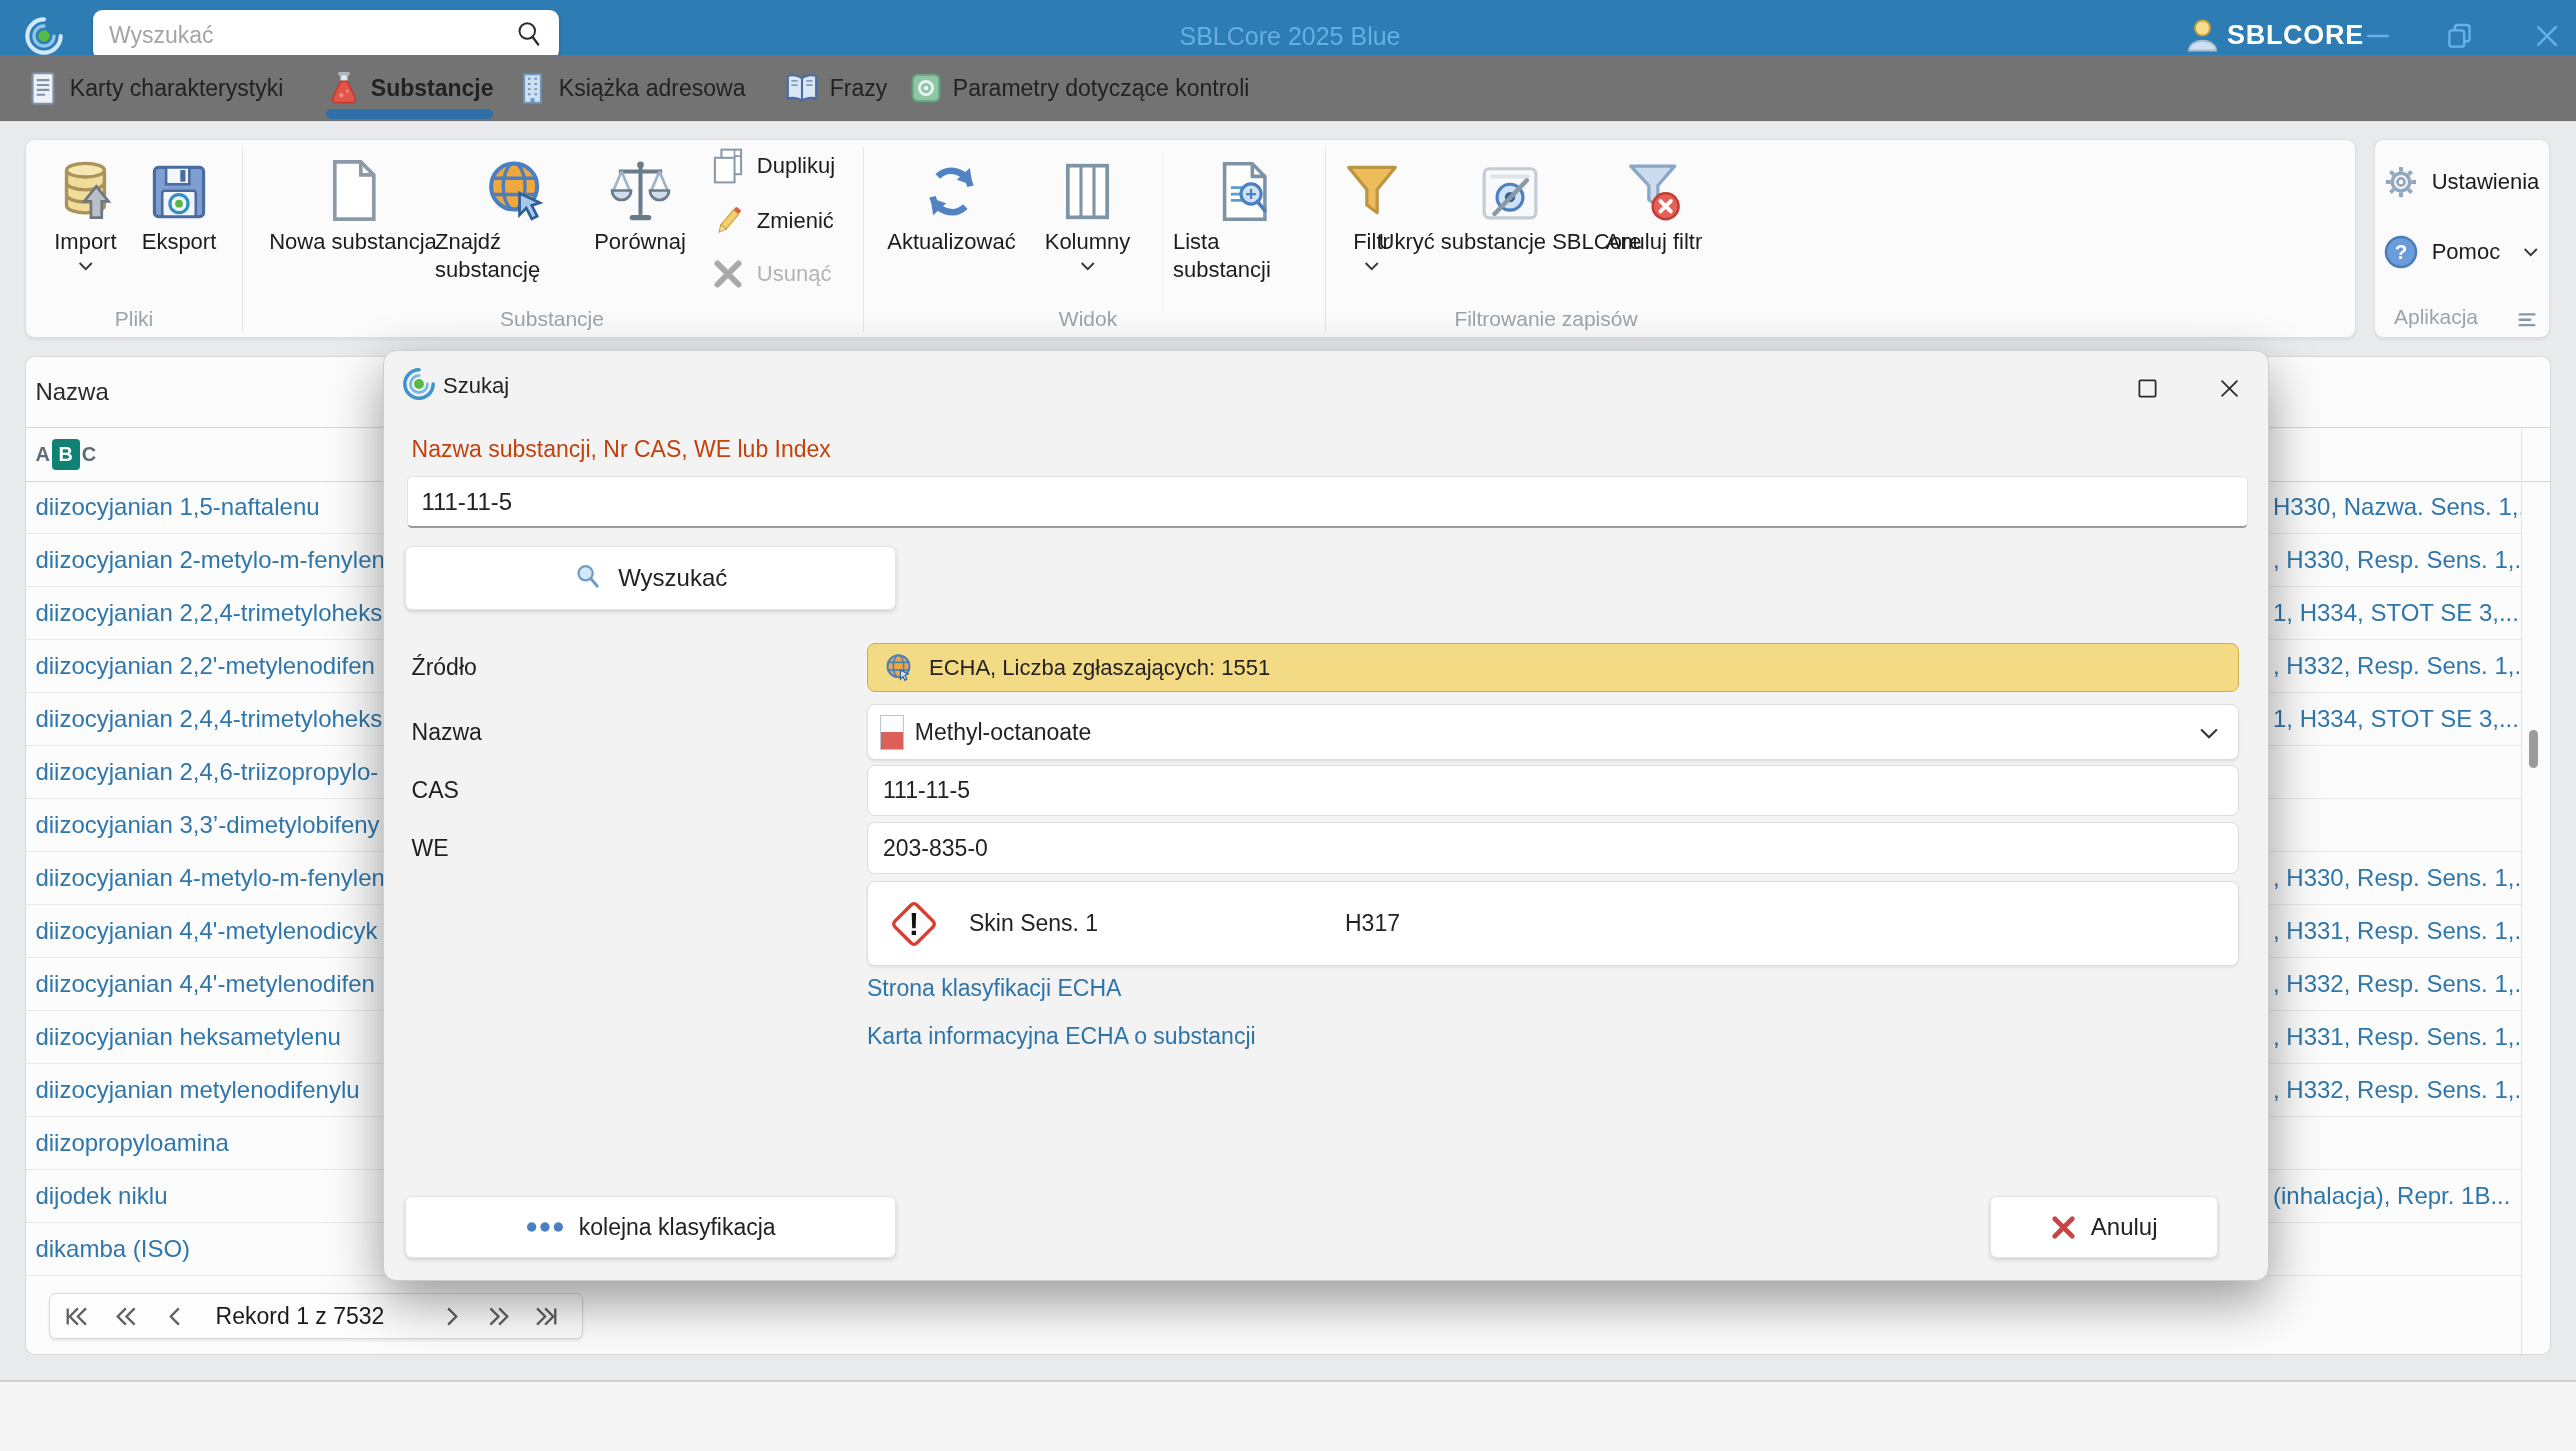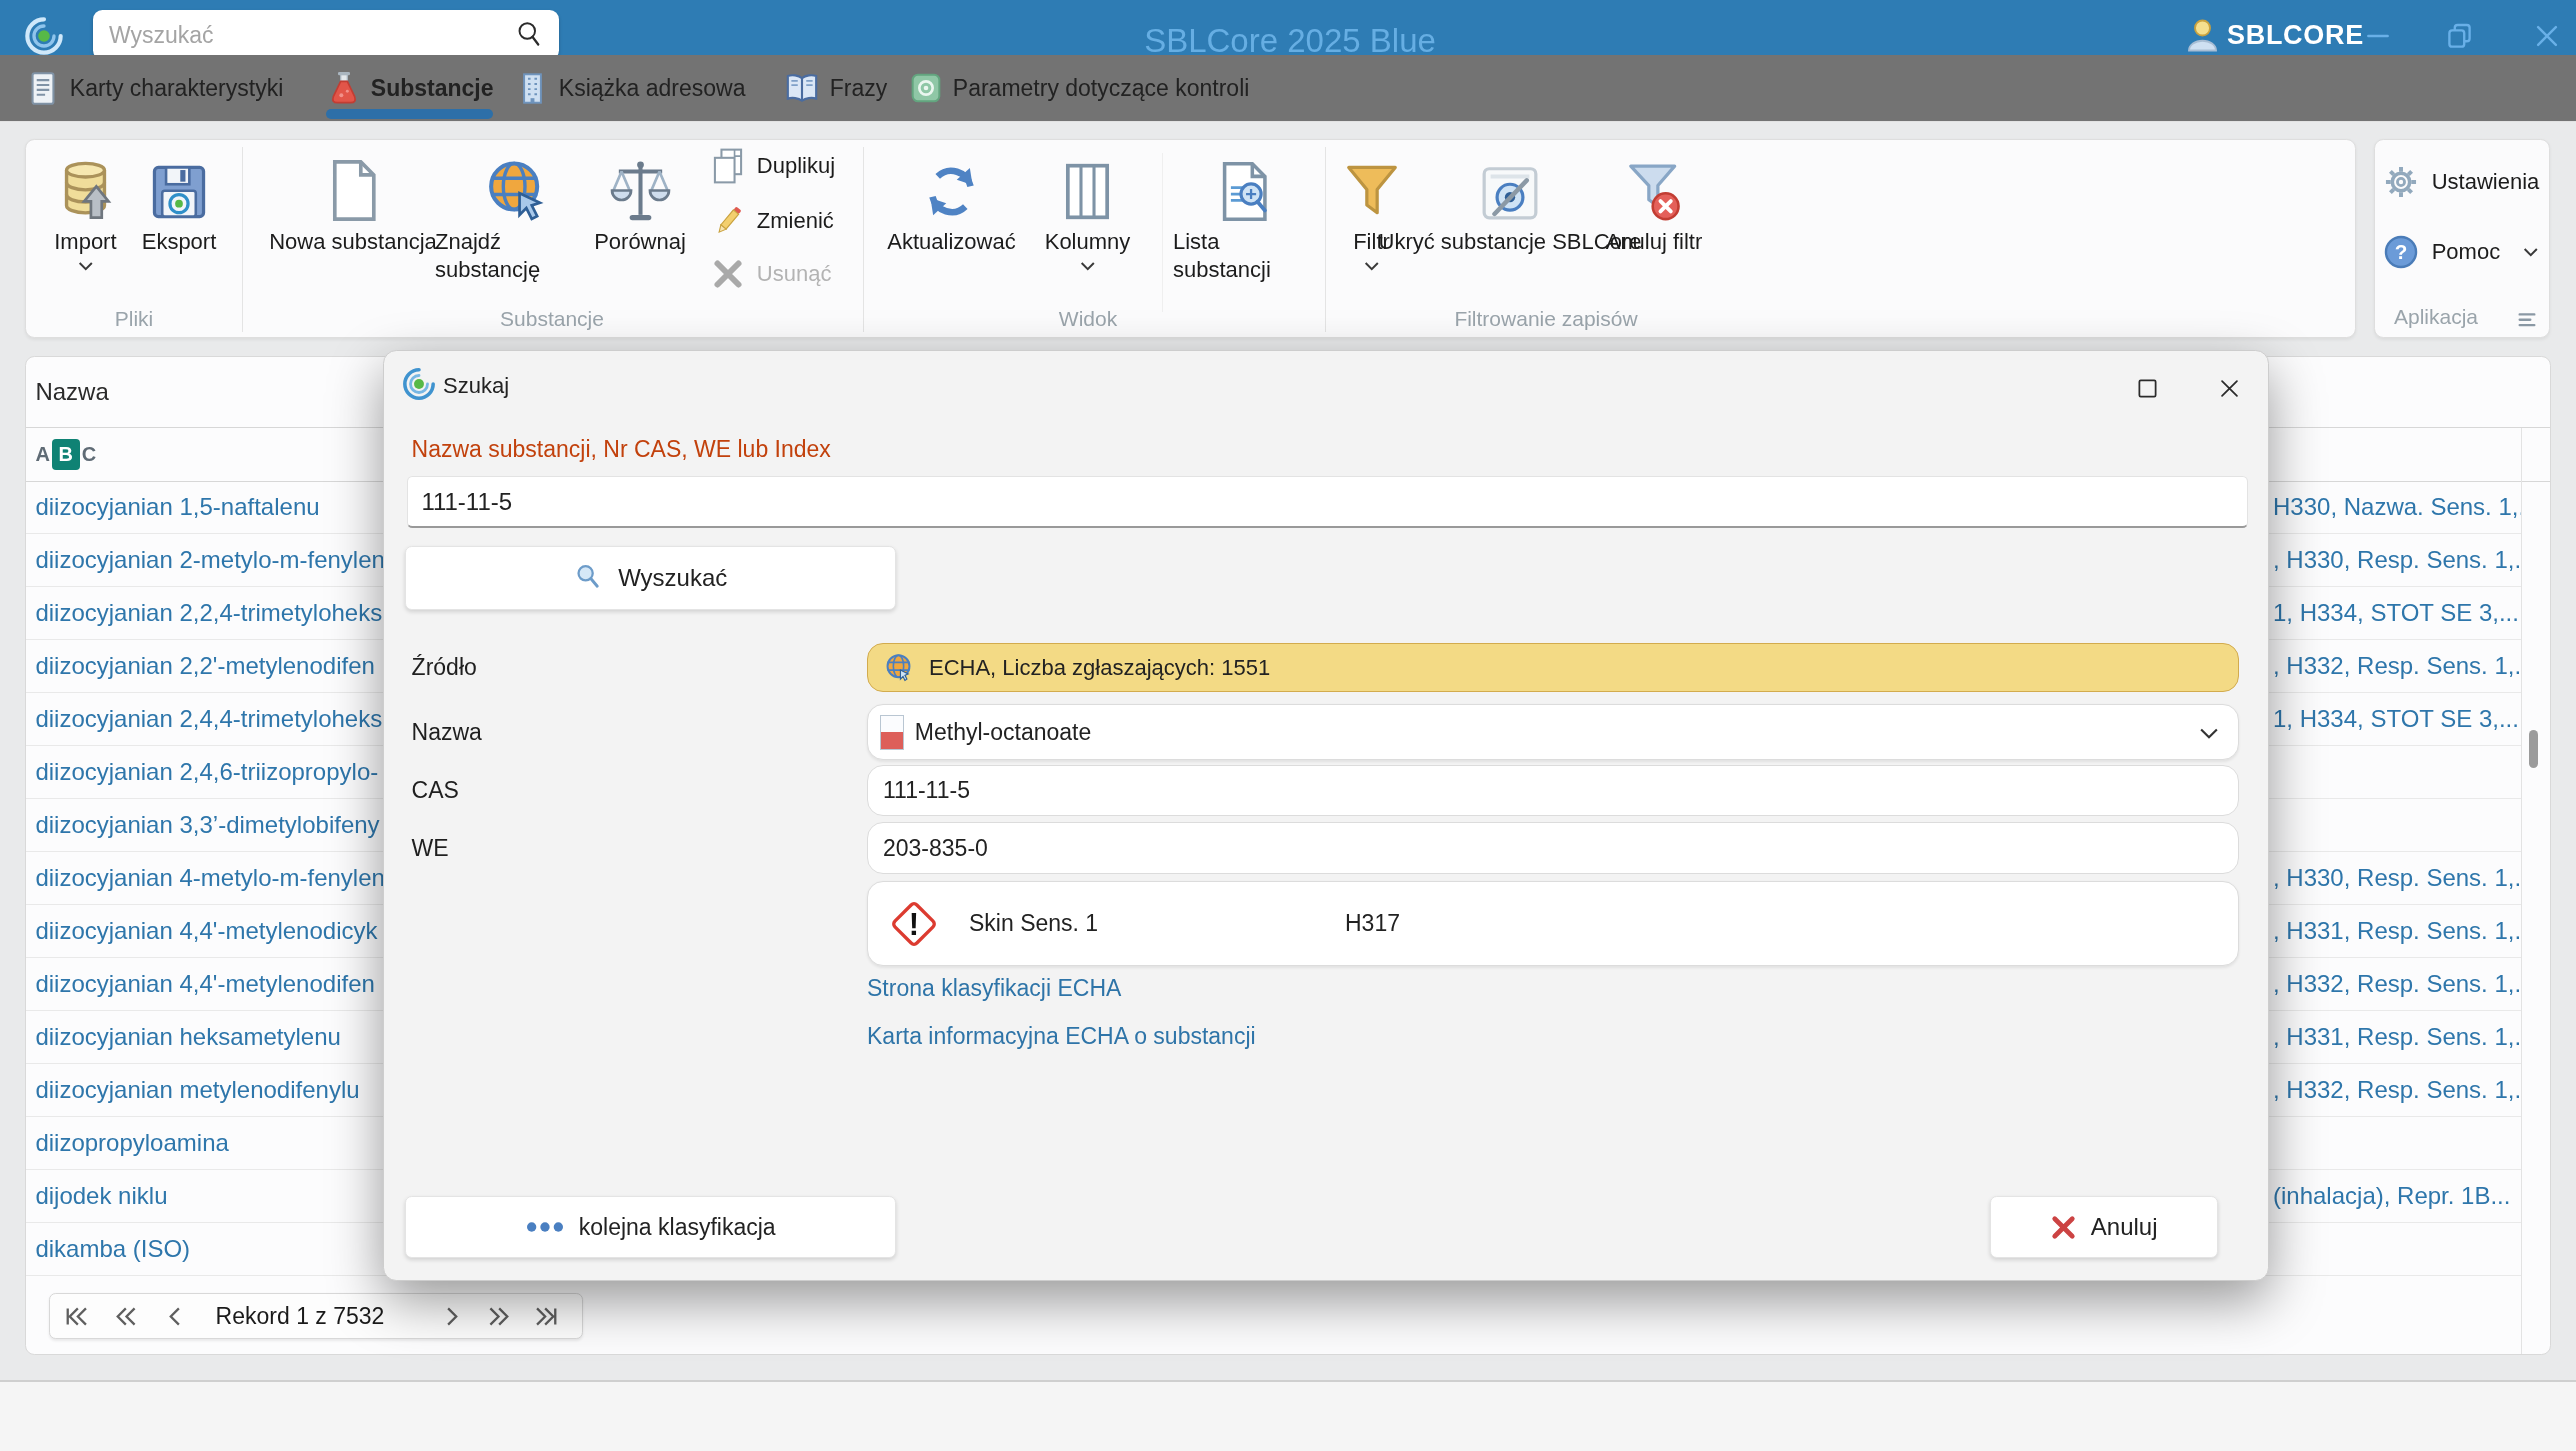--- a/index.html
+++ b/index.html
@@ -6,21 +6,21 @@
   html,body{background:#dcdcdc}
   #app{position:relative;width:2576px;height:1452px;background:#e9eaeb;overflow:hidden}
   .abs{position:absolute}
   svg{display:block}
 
   
   .titlebar{position:absolute;left:0;top:0;width:2576px;height:72px;background:#2e7cb4}
   .tb-search{position:absolute;left:93px;top:10px;width:466px;height:50px;background:#fff;border-radius:9.4px;box-shadow:0 2px 3.4px rgba(0,0,0,.25);display:flex;align-items:center}
   .tb-search input{flex:1;border:none;outline:none;font-size:23px;color:#333;padding-left:16px;background:transparent}
   .tb-search input::placeholder{color:#a4a4a4}
-  .tb-title{position:absolute;left:1290px;top:22px;transform:translateX(-50%);font-size:33px;color:#66aee3}
+  .tb-title{position:absolute;left:1290px;top:22px;transform:translateX(-50%);font-size:25px;color:#66aee3}
   .tb-account{position:absolute;left:2227px;top:20px;font-size:27px;font-weight:bold;color:#fff;letter-spacing:0.7px}
   .winbtn{position:absolute;top:15px;width:47px;height:42px;display:flex;align-items:center;justify-content:center}
 
   
   .tabbar{position:absolute;left:0;top:55px;width:2576px;height:67px;background:#737373;border-bottom:0.7px solid #e2e2e2}
   .tab{position:absolute;top:0;height:66px;display:flex;align-items:center;gap:10.8px;font-size:23px;color:#222}
   .tab.active{font-weight:bold}
   .tab-underline{position:absolute;left:326px;top:54px;width:167px;height:10px;border-radius:5.4px;background:#2d6fa8}
 
   
@@ -60,21 +60,21 @@
   .bottom-div{position:absolute;left:0;top:1380px;width:2576px;height:2px;background:#cfcfcf}
   .bottom-area{position:absolute;left:0;top:1382px;width:2576px;height:70px;background:#f5f5f5}
 
   
   .dialog{position:absolute;left:383px;top:350px;width:1886px;height:931px;background:#f3f3f3;border:0.7px solid #cdcdcd;border-radius:13.4px;box-shadow:0 20px 54px rgba(0,0,0,.40);z-index:50}
   .dlg-title{position:absolute;left:59px;top:21.5px;font-size:22px;color:#222}
   .dlg-label{position:absolute;font-size:23px;color:#c2410c}
   .dlg-input{position:absolute;left:23px;top:125px;width:1841px;height:52px;background:#fff;border:0.7px solid #e3e3e3;border-bottom:2px solid #999;border-radius:5.4px;font-size:24px;color:#222;padding-left:13.4px;outline:none}
   .btn{background:#fff;border:0.7px solid #e4e4e4;border-radius:6.7px;box-shadow:0 2px 4.7px rgba(0,0,0,.14);display:flex;align-items:center;justify-content:center;gap:13.4px;font-size:24px;color:#222;cursor:default}
   .fieldrow-label{position:absolute;left:27.6px;width:282px;font-size:23px;color:#1f1f1f}
-  .dfield{position:absolute;left:483px;width:1372px;background:#fff;border:0.7px solid #dcdcdc;border-radius:16px;display:flex;align-items:center;font-size:23px;color:#222}
+  .dfield{position:absolute;left:483px;width:1372px;background:#fff;border:0.7px solid #dcdcdc;border-radius:8px;display:flex;align-items:center;font-size:23px;color:#222}
   .dfield.yellow{background:#f3da85;border:1.3px solid #d2ab4e}
   .link{position:absolute;left:483px;font-size:23px;color:#2e74a8;cursor:pointer}
 </style>
 </head>
 <body>
 
 <div id="app">
 
   <div class="titlebar">
     <span class="abs" style="left:24px;top:16px">

